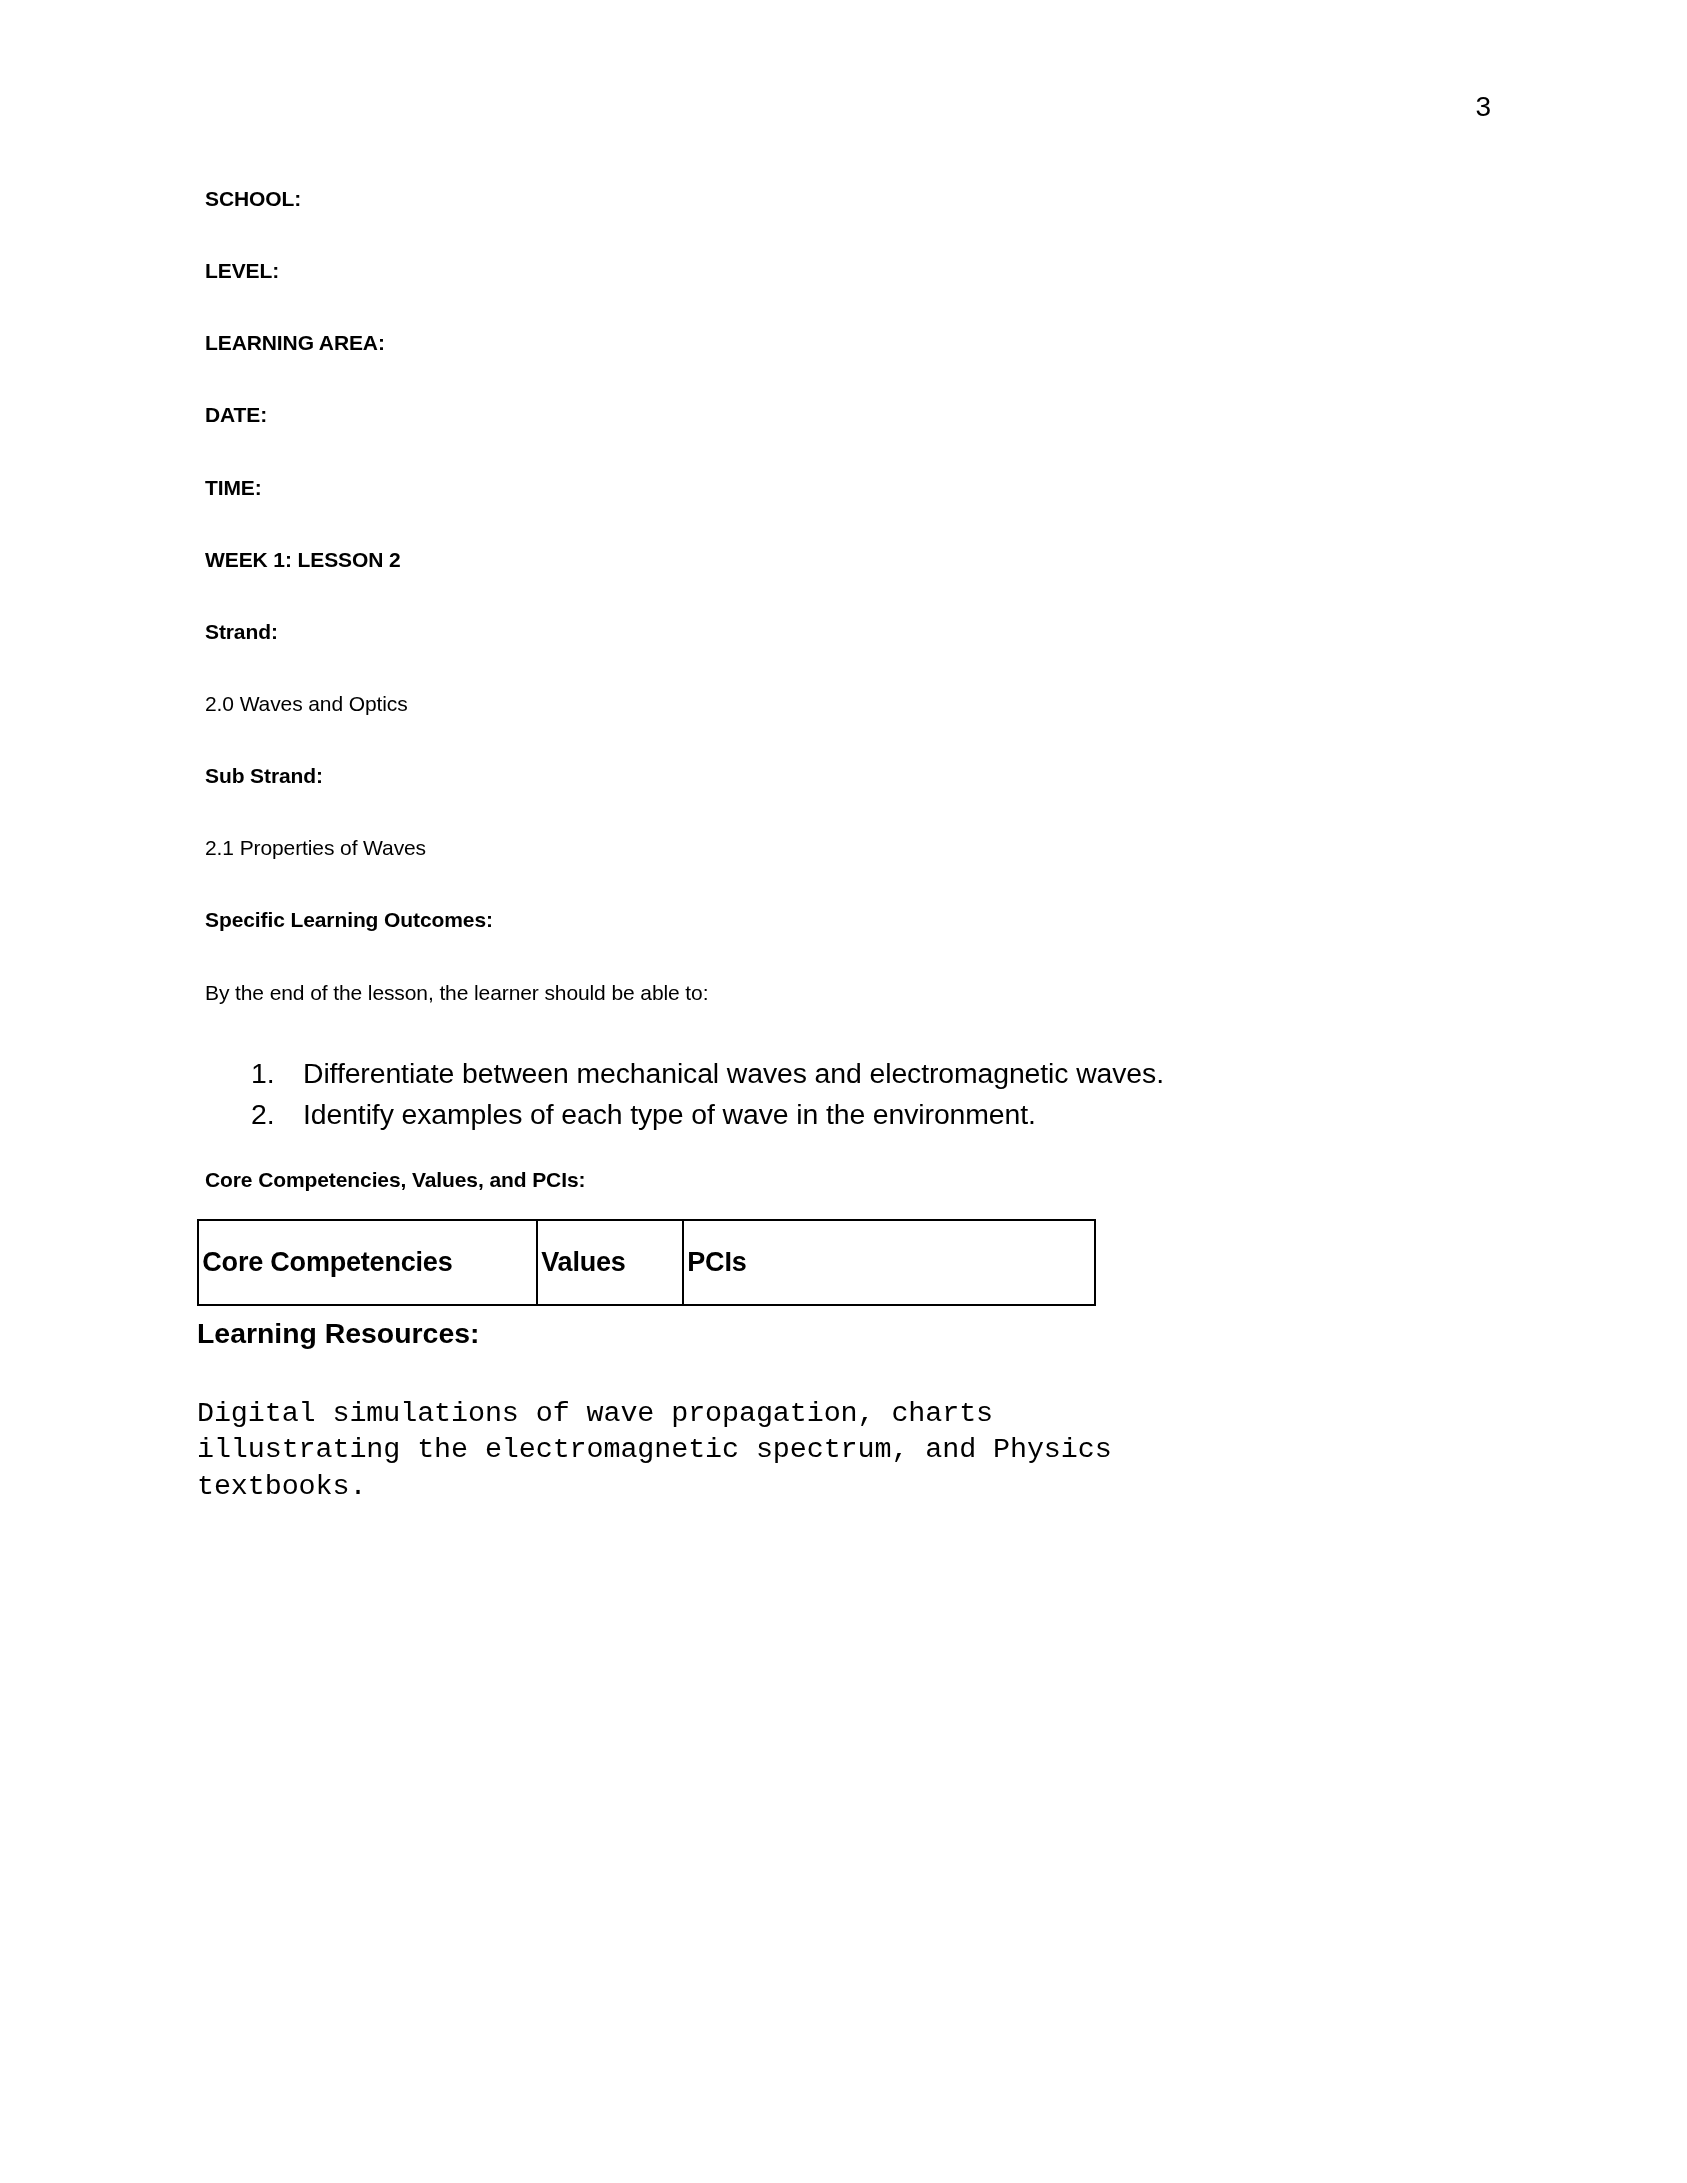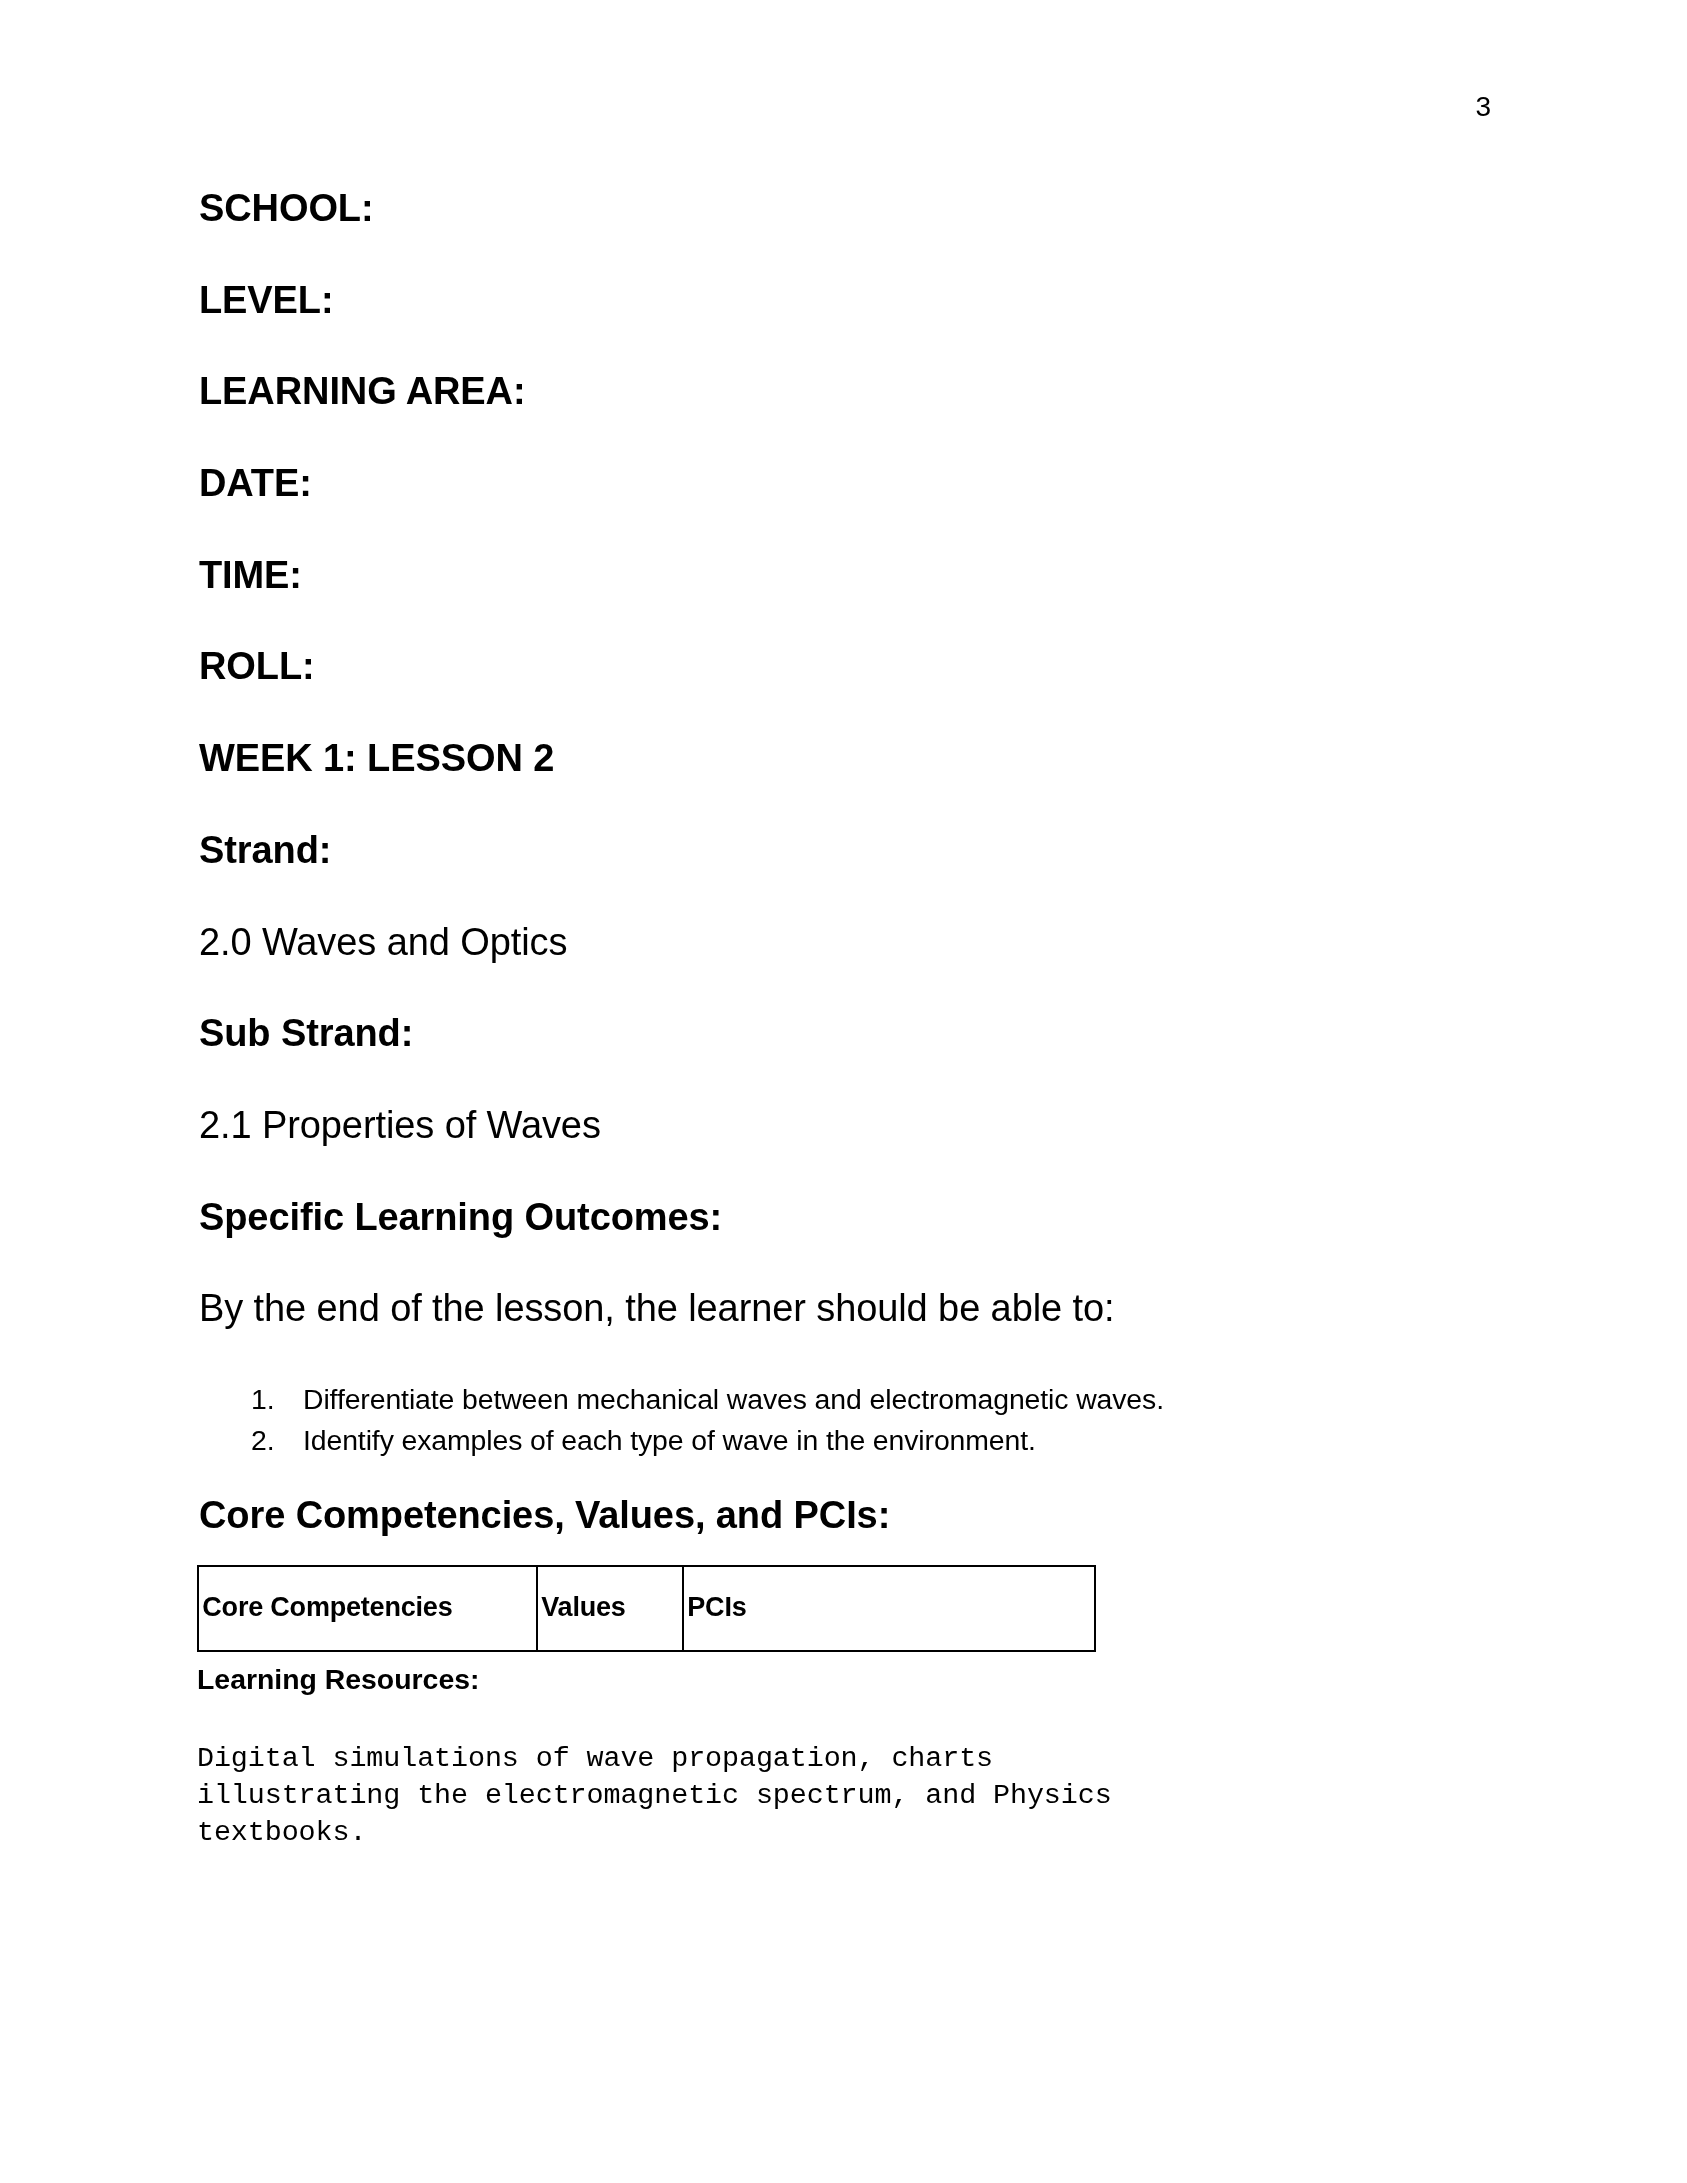--- a/index.html
+++ b/index.html
@@ -37,23 +37,23 @@
 
   .content {
     position: absolute;
     left: 197px;
     top: 187px;
     width: 1297px;
   }
 
   
   .para {
-    font-size: 38px;
+    font-size: 21px;
     line-height: 1.15;
-    margin: 0 0 48px 2px;
+    margin: 0 0 48px 8px;
     letter-spacing: -0.1px;
     white-space: pre-wrap;
   }
   .para.bold {
     font-weight: 700;
   }
   .para.tight {
     margin-bottom: 0;
   }
 
@@ -157,21 +157,20 @@
     <p class="para bold">SCHOOL:</p>
 
     <p class="para bold">LEVEL:</p>
 
     <p class="para bold">LEARNING AREA:</p>
 
     <p class="para bold">DATE:</p>
 
     <p class="para bold">TIME:</p>
 
-    <p class="para bold">ROLL:</p>
 
     <p class="para bold">WEEK 1: LESSON 2</p>
 
     <p class="para bold">Strand:</p>
 
     <p class="para">2.0 Waves and Optics</p>
 
     <p class="para bold">Sub Strand:</p>
 
     <p class="para">2.1 Properties of Waves</p>

